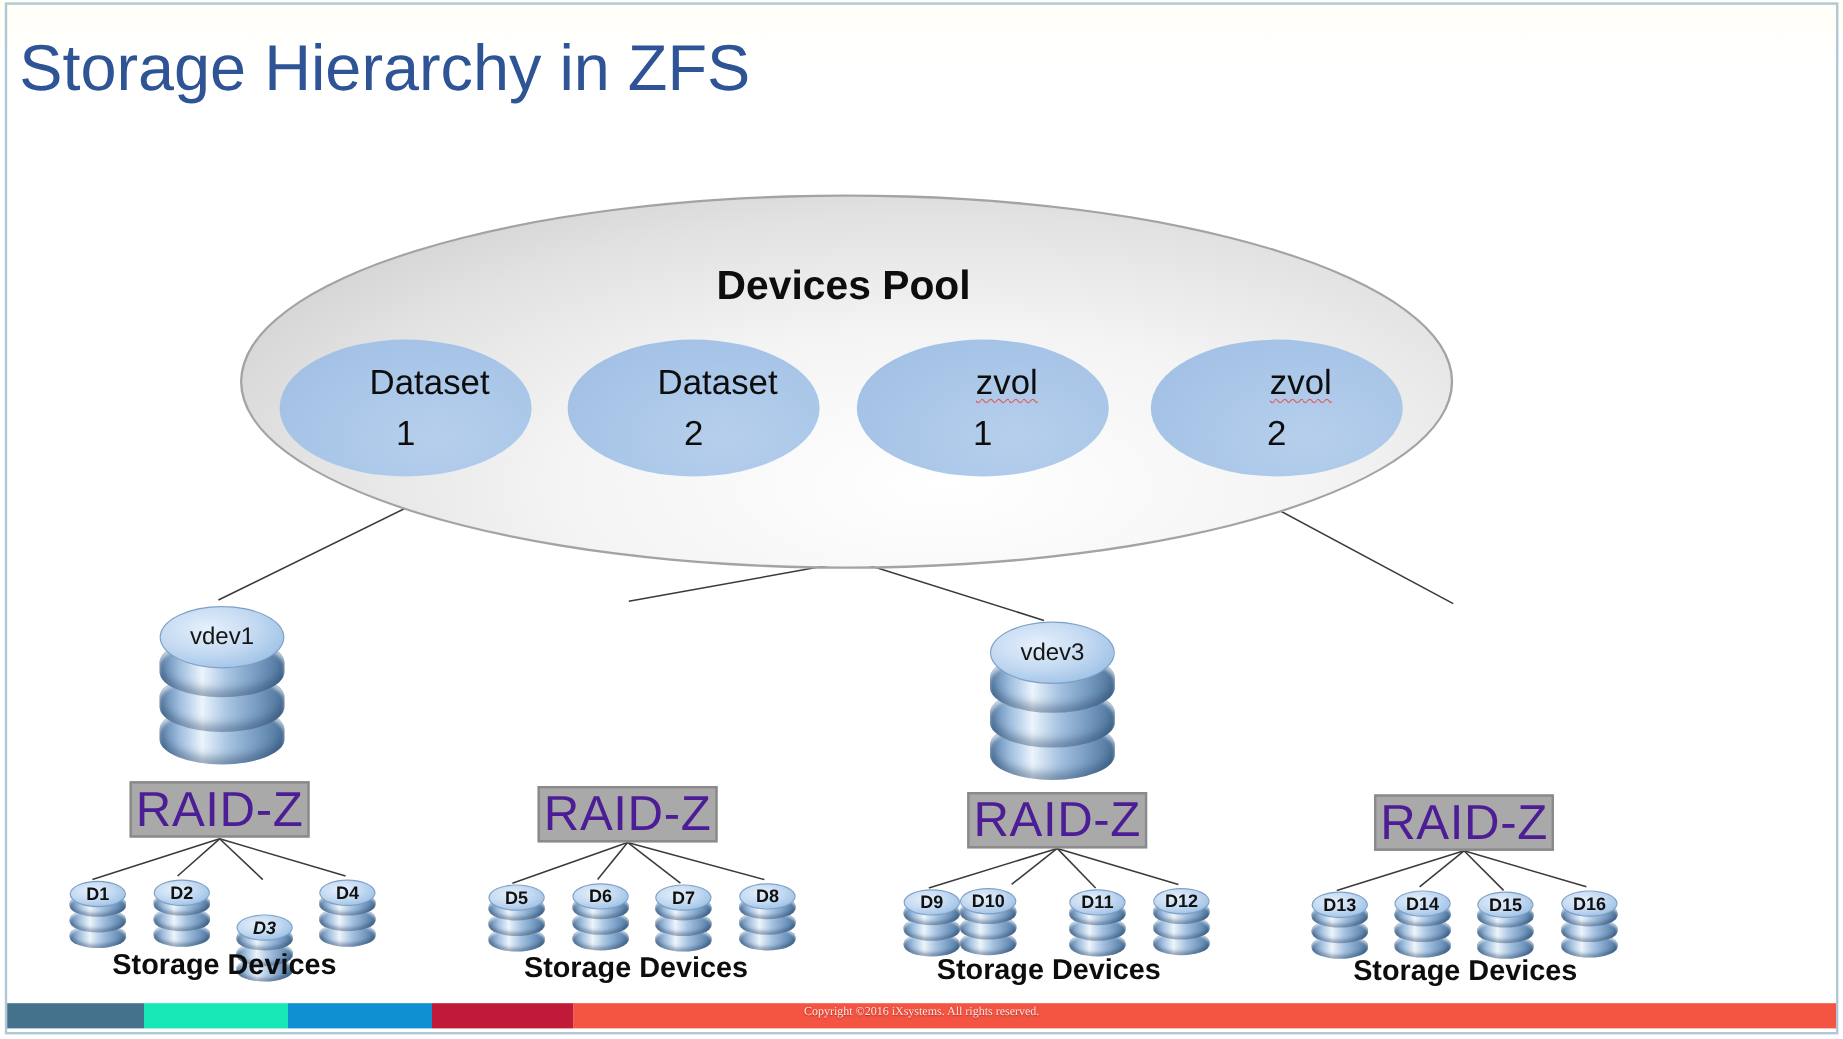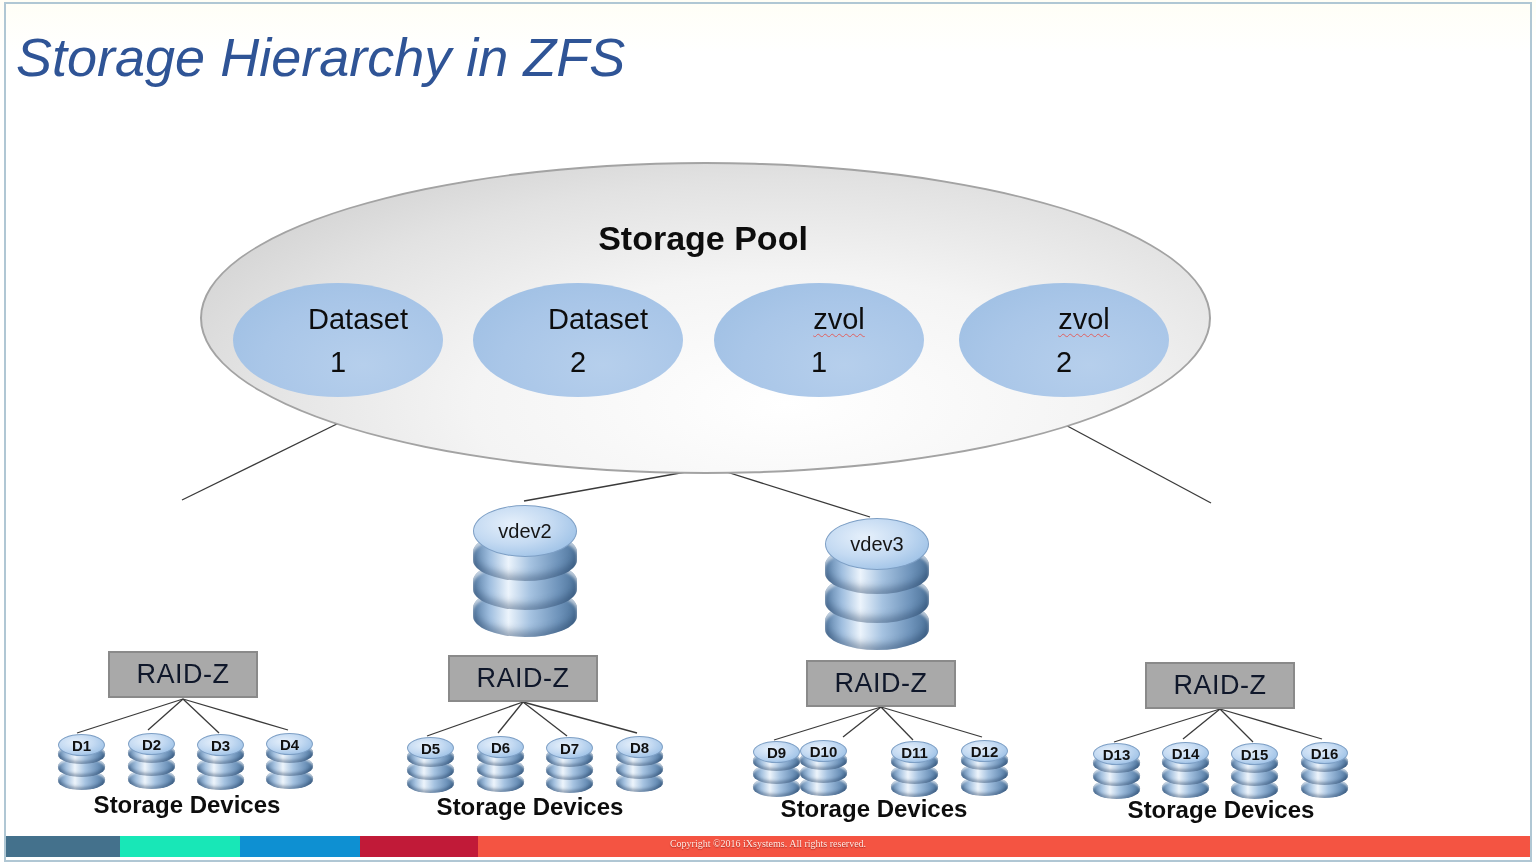--- a/index.html
+++ b/index.html
@@ -7,21 +7,21 @@
     position:relative;width:1536px;height:866px;overflow:hidden;
     background:linear-gradient(180deg,#fffef6 0%,#ffffff 6%);
     font-family:"Liberation Sans",sans-serif;
   }
   .frame{
     position:absolute;left:4px;top:2px;right:4px;bottom:4px;
     border:2px solid #b0c7d4;pointer-events:none;
   }
   .title{
     position:absolute;left:16px;top:26px;
-    font-size:54px;font-weight:300;color:#2f5496;letter-spacing:0px;font-style:italic;
+    font-size:54px;font-weight:300;color:#2f5496;letter-spacing:0px;
   }
   
   .pool{
     position:absolute;left:200px;top:162px;width:1007px;height:308px;
     border-radius:50%;
     background:radial-gradient(ellipse at 58% 78%, #ffffff 0%, #f4f4f4 38%, #e2e2e2 66%, #c4c4c4 100%);
     border:2px solid #a3a3a3;
   }
   .pool-label{
     position:absolute;left:703px;top:219px;transform:translateX(-50%);
@@ -67,21 +67,21 @@
     position:absolute;left:0;top:0;width:100%;height:22px;border-radius:50%;
     background:radial-gradient(ellipse at 38% 36%, #e6f0fb 0%, #c4daf2 45%, #a0c3e7 78%, #8db3dc 100%);
     border:1px solid #7d9fc5;box-sizing:border-box;
     display:flex;align-items:center;justify-content:center;
   }
   .disk .top span{font-size:15px;font-weight:700;color:#111;}
   
   .raidz{
     position:absolute;width:150px;height:47px;background:#a9a9a9;border:2px solid #8a8a8a;
     box-sizing:border-box;display:flex;align-items:center;justify-content:center;
-    color:#0f172a;font-size:27px;letter-spacing:.5px;
+    color:#4c1d95;font-size:41px;letter-spacing:.5px;
   }
   
   .devices-caption{
     position:absolute;transform:translateX(-50%);
     font-size:24px;font-weight:600;color:#0d0d0d;white-space:nowrap;
   }
   
   .footer-band{
     position:absolute;left:6px;right:6px;top:836px;height:21px;display:flex;
   }
@@ -127,45 +127,45 @@
       <line x1="881" y1="707" x2="982" y2="737"></line>
 
       <line x1="1220" y1="709" x2="1114" y2="742"></line>
       <line x1="1220" y1="709" x2="1183" y2="739"></line>
       <line x1="1220" y1="709" x2="1253" y2="742"></line>
       <line x1="1220" y1="709" x2="1322" y2="739"></line>
     </g>
   </svg>
 
   <div class="pool"></div>
-  <div class="pool-label">Storage Pool</div>
+  <div class="pool-label">Devices Pool</div>
 
   <div class="pool-child" style="left:233px;">
     <span class="l1">Dataset</span>
     <span class="l2">1</span>
   </div>
   <div class="pool-child" style="left:473px;">
     <span class="l1">Dataset</span>
     <span class="l2">2</span>
   </div>
   <div class="pool-child" style="left:714px;">
     <span class="l1 squiggle">zvol</span>
     <span class="l2">1</span>
   </div>
   <div class="pool-child" style="left:959px;">
     <span class="l1 squiggle">zvol</span>
     <span class="l2">2</span>
   </div>
 
-  <div class="cyl" style="left:473px;top:505px;">
+  <div class="cyl" style="left:133px;top:505px;">
     <div class="band b3"></div>
     <div class="band b2"></div>
     <div class="band b1"></div>
     <div class="top">
-        <span>vdev2</span>
+        <span>vdev1</span>
       </div>
   </div>
   <div class="cyl" style="left:825px;top:518px;">
     <div class="band b3"></div>
     <div class="band b2"></div>
     <div class="band b1"></div>
     <div class="top">
         <span>vdev3</span>
       </div>
   </div>
@@ -192,21 +192,21 @@
       </div>
     </div>
   <div class="disk" style="left:128px;top:733px;">
       <div class="band b3"></div>
       <div class="band b2"></div>
       <div class="band b1"></div>
       <div class="top">
         <span>D2</span>
       </div>
     </div>
-  <div class="disk" style="left:197px;top:734px;">
+  <div class="disk" style="left:197px;top:762px;font-style:italic;">
       <div class="band b3"></div>
       <div class="band b2"></div>
       <div class="band b1"></div>
       <div class="top">
         <span>D3</span>
       </div>
     </div>
   <div class="disk" style="left:266px;top:733px;">
       <div class="band b3"></div>
       <div class="band b2"></div>

